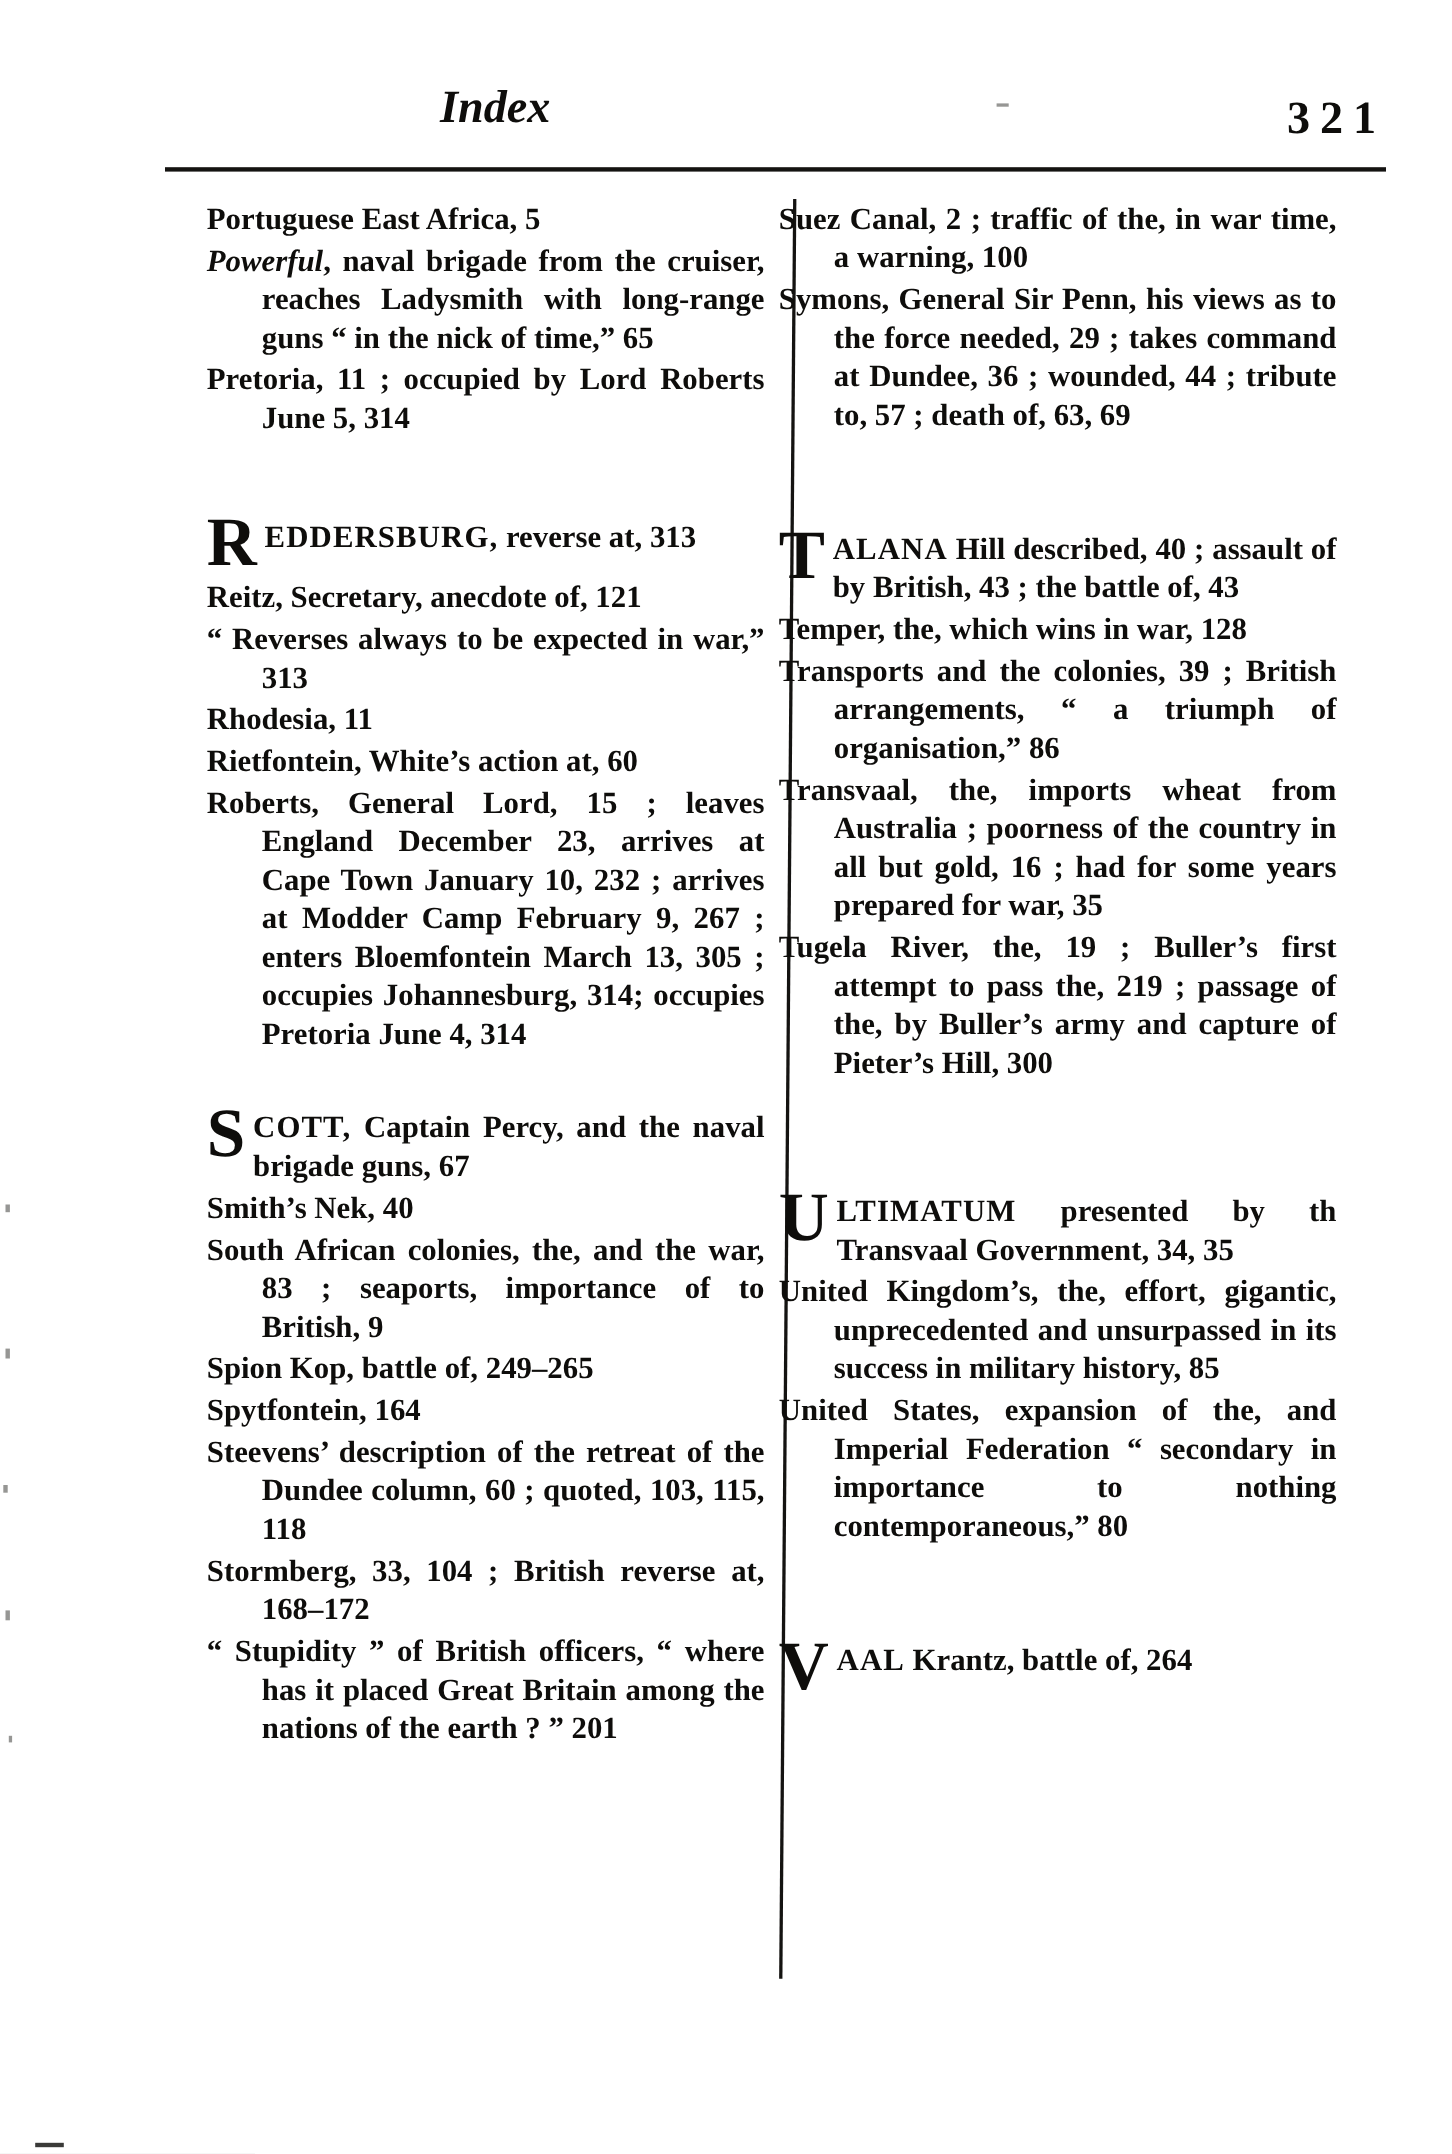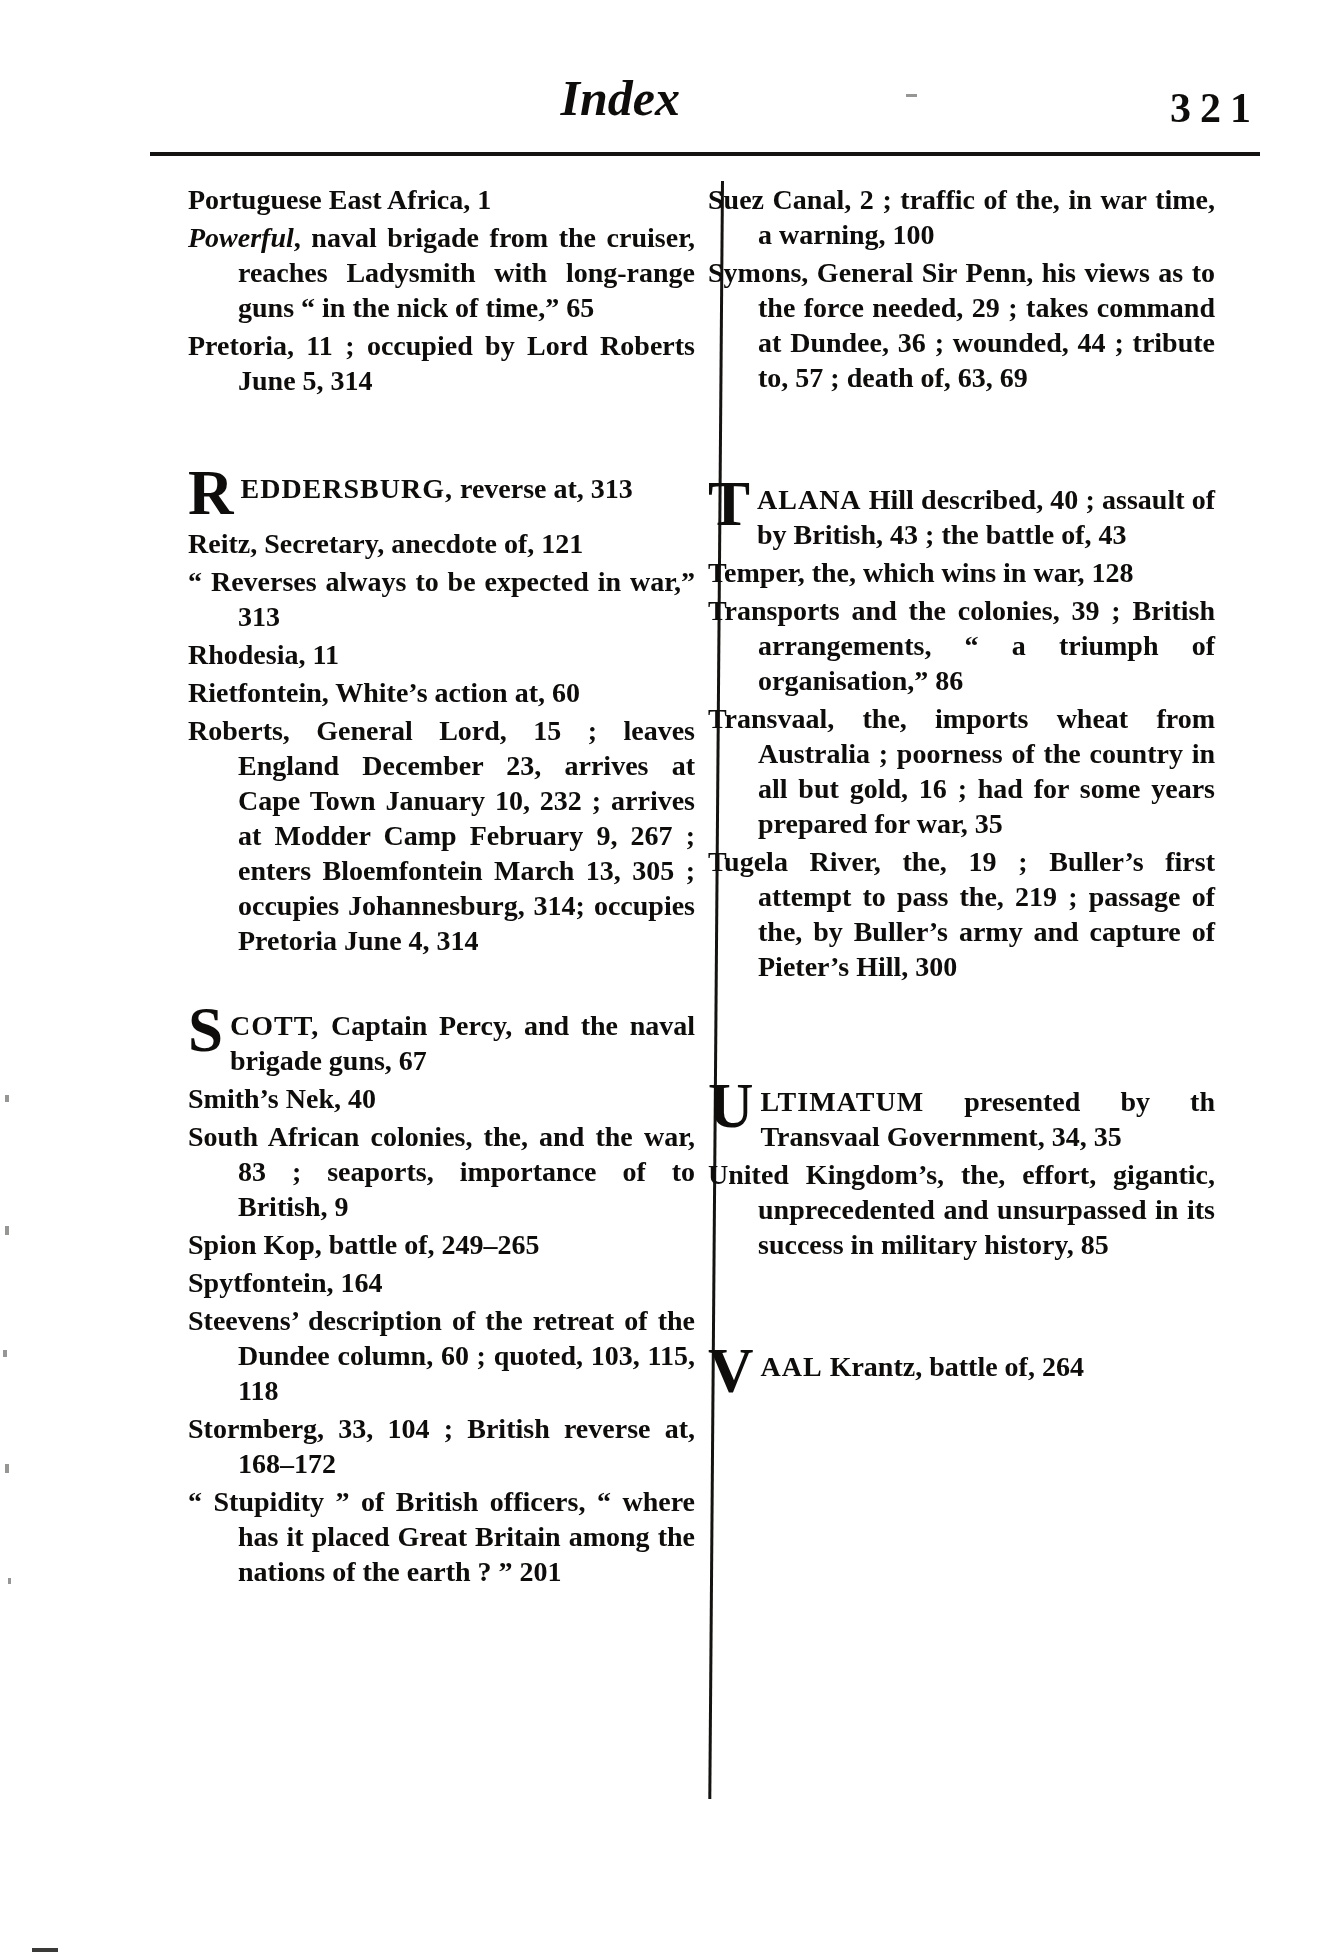--- a/index.html
+++ b/index.html
@@ -7,23 +7,23 @@
     position:relative;
     width:1320px; height:1958px;
     margin:0 auto;
     background:#ffffff;
     color:#0e0d0b;
     font-family:"Liberation Serif","DejaVu Serif",serif;
     overflow:hidden;
   }
   .running-title {
     position:absolute; top:74px; left:400px; width:280px;
-    text-align:right;
+    text-align:left;
     font-style:italic; font-weight:bold;
-    font-size:50px; line-height:48px;
+    font-size:42px; line-height:48px;
   }
   .page-number {
     position:absolute; top:86px; left:1170px;
     font-size:42px; line-height:44px; font-weight:bold;
     letter-spacing:9px;
   }
   .head-rule {
     position:absolute; top:152px; left:150px;
     width:1110px; height:4px; background:#141311;
   }
@@ -63,21 +63,21 @@
   <div class="running-title">Index</div>
 
   <div class="page-number">321</div>
 
   <div class="head-rule"></div>
 
   <div class="col-divider"></div>
 
   <div class="column col-left">
       <div class="section" style="margin-top: 0px;">
-        <div class="entry">Portuguese East Africa, 1</div>
+        <div class="entry">Portuguese East Africa, 5</div>
         <div class="entry"><i>Powerful</i>, naval brigade from the cruiser, reaches Ladysmith with long-range guns “ in the nick of time,” 65</div>
         <div class="entry">Pretoria, 11 ; occupied by Lord Roberts June 5, 314</div>
       </div>
       <div class="section" style="margin-top: 73px;">
         <div class="entry has-drop"><span class="dropcap">R</span><span class="entry-head">EDDERSBURG,</span> reverse at, 313</div>
         <div class="entry">Reitz, Secretary, anecdote of, 121</div>
         <div class="entry">“ Reverses always to be expected in war,” 313</div>
         <div class="entry">Rhodesia, 11</div>
         <div class="entry">Rietfontein, White’s action at, 60</div>
         <div class="entry">Roberts, General Lord, 15 ; leaves England December 23, arrives at Cape Town January 10, 232 ; arrives at Modder Camp February 9, 267 ; enters Bloemfontein March 13, 305 ; occupies Johannesburg, 314; occupies Pretoria June 4, 314</div>
@@ -102,20 +102,21 @@
       <div class="section" style="margin-top: 87px;">
         <div class="entry has-drop"><span class="dropcap">T</span><span class="entry-head">ALANA</span> Hill described, 40 ; assault of by British, 43 ; the battle of, 43</div>
         <div class="entry">Temper, the, which wins in war, 128</div>
         <div class="entry">Transports and the colonies, 39 ; British arrangements, “ a triumph of organisation,” 86</div>
         <div class="entry">Transvaal, the, imports wheat from Australia ; poorness of the country in all but gold, 16 ; had for some years prepared for war, 35</div>
         <div class="entry">Tugela River, the, 19 ; Buller’s first attempt to pass the, 219 ; passage of the, by Buller’s army and capture of Pieter’s Hill, 300</div>
       </div>
       <div class="section" style="margin-top: 100px;">
         <div class="entry has-drop"><span class="dropcap">U</span><span class="entry-head">LTIMATUM</span> presented by th Transvaal Government, 34, 35</div>
         <div class="entry">United Kingdom’s, the, effort, gigantic, unprecedented and unsurpassed in its success in military history, 85</div>
+        <div class="entry">United States, expansion of the, and Imperial Federation “ secondary in importance to nothing contemporaneous,” 80</div>
       </div>
       <div class="section" style="margin-top: 87px;">
         <div class="entry has-drop"><span class="dropcap">V</span><span class="entry-head">AAL</span> Krantz, battle of, 264</div>
       </div>
     </div>
 
   <div class="artifact faint" style="left:906px; top:94px;  width:11px; height:3px;"></div>
   <div class="artifact faint" style="left:5px;   top:1095px; width:4px;  height:7px;"></div>
   <div class="artifact faint" style="left:5px;   top:1226px; width:4px;  height:9px;"></div>
   <div class="artifact faint" style="left:3px;   top:1350px; width:4px;  height:7px;"></div>

